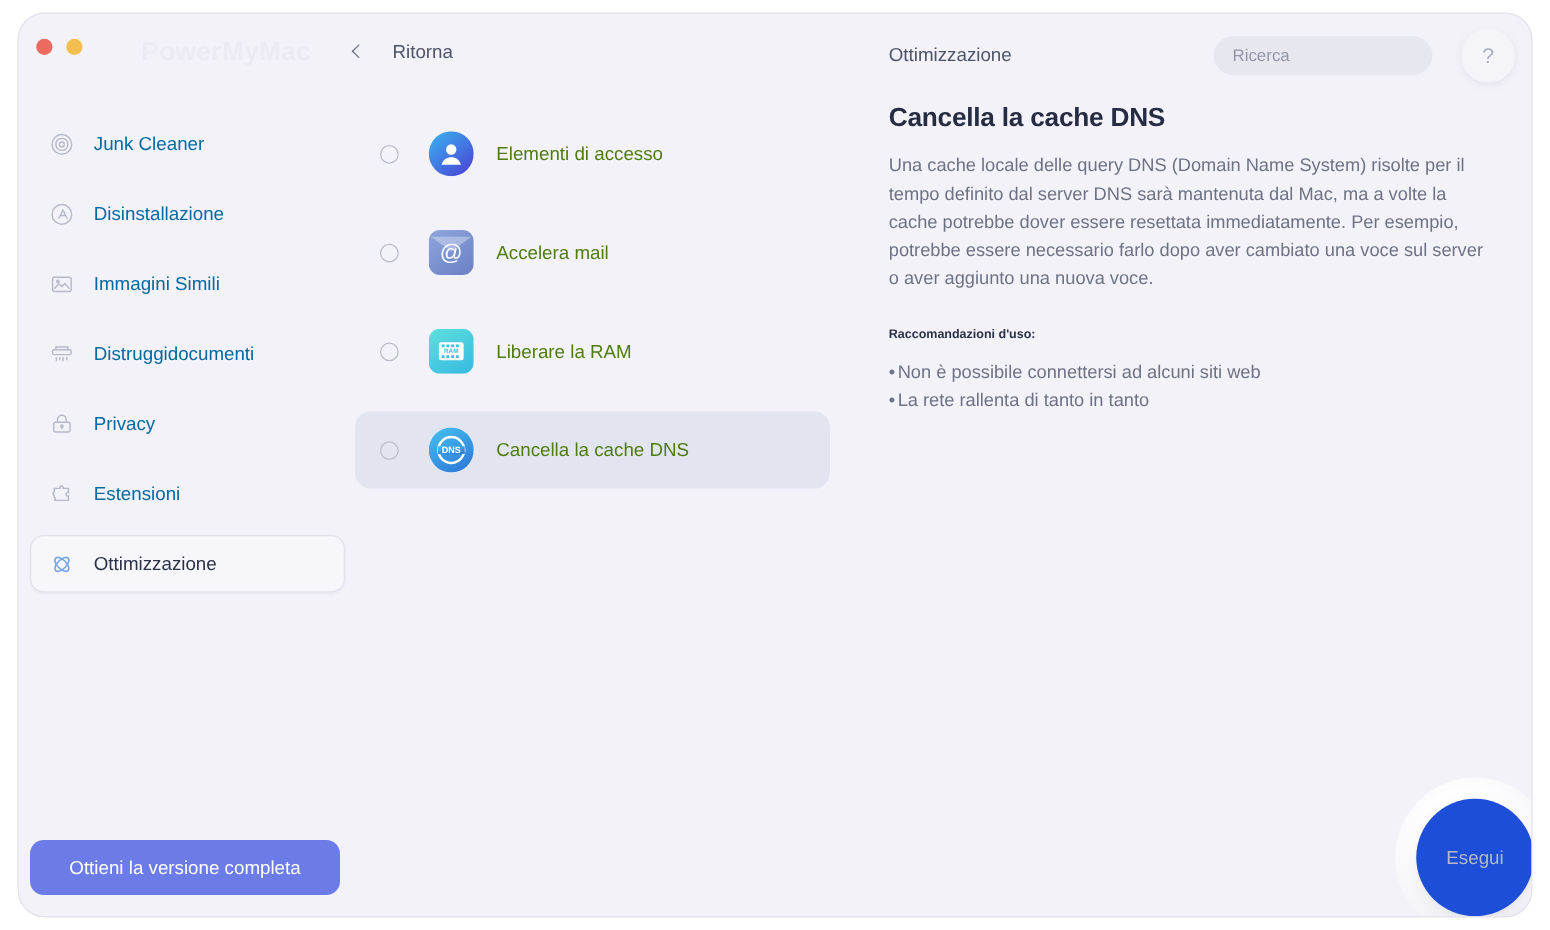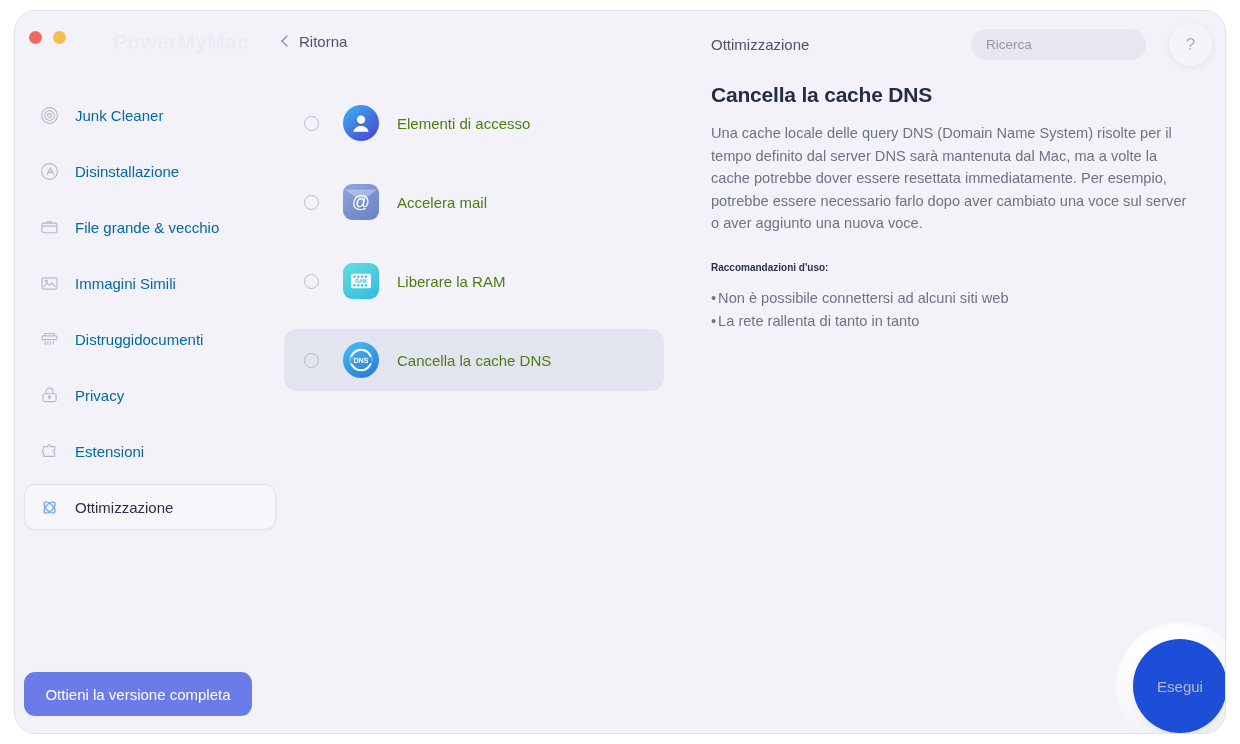--- a/index.html
+++ b/index.html
@@ -30,21 +30,21 @@
   .light.red { background: #ec6a5e; }
   .light.yellow { background: #f3bf4f; }
 
   .watermark {
     position: absolute; left: 98px; top: 19px;
     font-size: 21px; font-weight: 700; letter-spacing: .3px;
     color: #eceaf2;
   }
   .back-link {
     position: absolute; left: 268px; top: 22px;
-    display: flex; align-items: center; gap: 8px;
+    display: flex; align-items: center; gap: 23px;
     color: #4d5468; font-size: 15px;
     cursor: pointer;
   }
   .chev {
     display: inline-block; width: 8px; height: 8px;
     border-left: 1.6px solid #6c7385; border-bottom: 1.6px solid #6c7385;
     transform: rotate(45deg); margin-top: -1px;
   }
 
   
@@ -68,21 +68,21 @@
   .nav-item.active {
     background: #f7f6fb;
     border: 1px solid #e3e2ec;
     box-shadow: 0 1px 2px rgba(60,60,90,.05);
   }
   .nav-item.active .nav-label { color: #2b3148; }
   .nav-icon { width: 21px; height: 21px; flex: 0 0 21px; display: block; }
 
   .cta {
     position: absolute; left: 9px; top: 599px;
-    width: 228px; height: 44px;
+    width: 248px; height: 44px;
     background: #6b7ce8; border-radius: 11px;
     color: #ffffff; font-size: 15px;
     display: flex; align-items: center; justify-content: center;
     cursor: pointer;
     border: none;
     font-family: "Liberation Sans", sans-serif;
   }
 
   
   .middle {
@@ -204,27 +204,20 @@
 
 
       <div class="nav-item">
         <svg class="nav-icon" viewBox="0 0 24 24" fill="none" stroke="#b6b9c8" stroke-width="1.3">
           <circle cx="12" cy="12" r="9"></circle>
             <path d="M9 16l4-8 4 8M10.6 13h4.8"></path>
         </svg>
         <span class="nav-label">Disinstallazione</span>
       </div>
 
-      <div class="nav-item">
-        <svg class="nav-icon" viewBox="0 0 24 24" fill="none" stroke="#b6b9c8" stroke-width="1.3">
-          <rect x="3.5" y="7" width="17" height="11" rx="1.8"></rect>
-            <path d="M3.5 10.5h17M9.8 7V5.5h4.4V7"></path>
-        </svg>
-        <span class="nav-label">File grande &amp; vecchio</span>
-      </div>
 
       <div class="nav-item">
         <svg class="nav-icon" viewBox="0 0 24 24" fill="none" stroke="#b6b9c8" stroke-width="1.3">
           <rect x="3.5" y="5.5" width="17" height="13" rx="1.8"></rect>
             <path d="M5 16l4.2-4.6L12 14l2.6-2.8L19 16"></path>
             <circle cx="8.4" cy="9.3" r="1.1"></circle>
         </svg>
         <span class="nav-label">Immagini Simili</span>
       </div>
 

